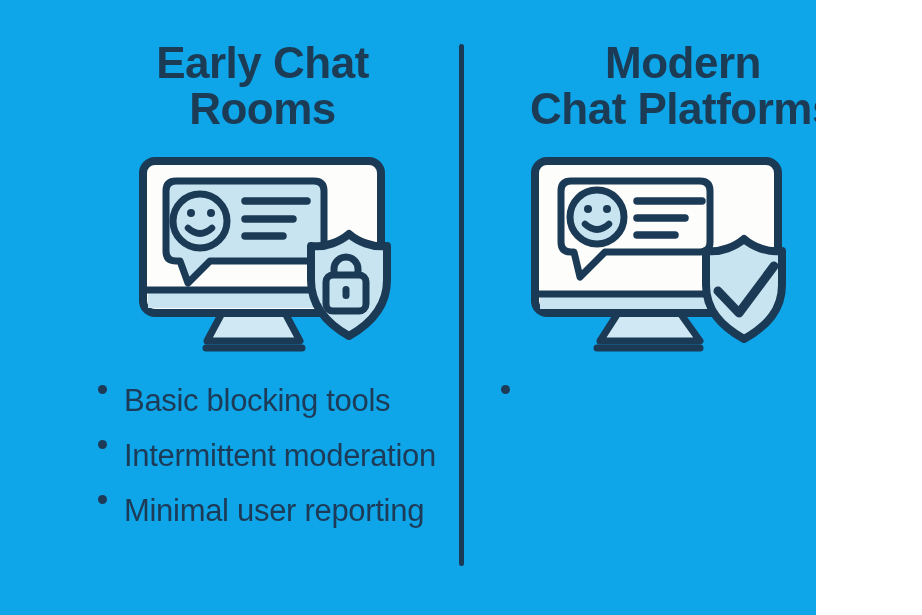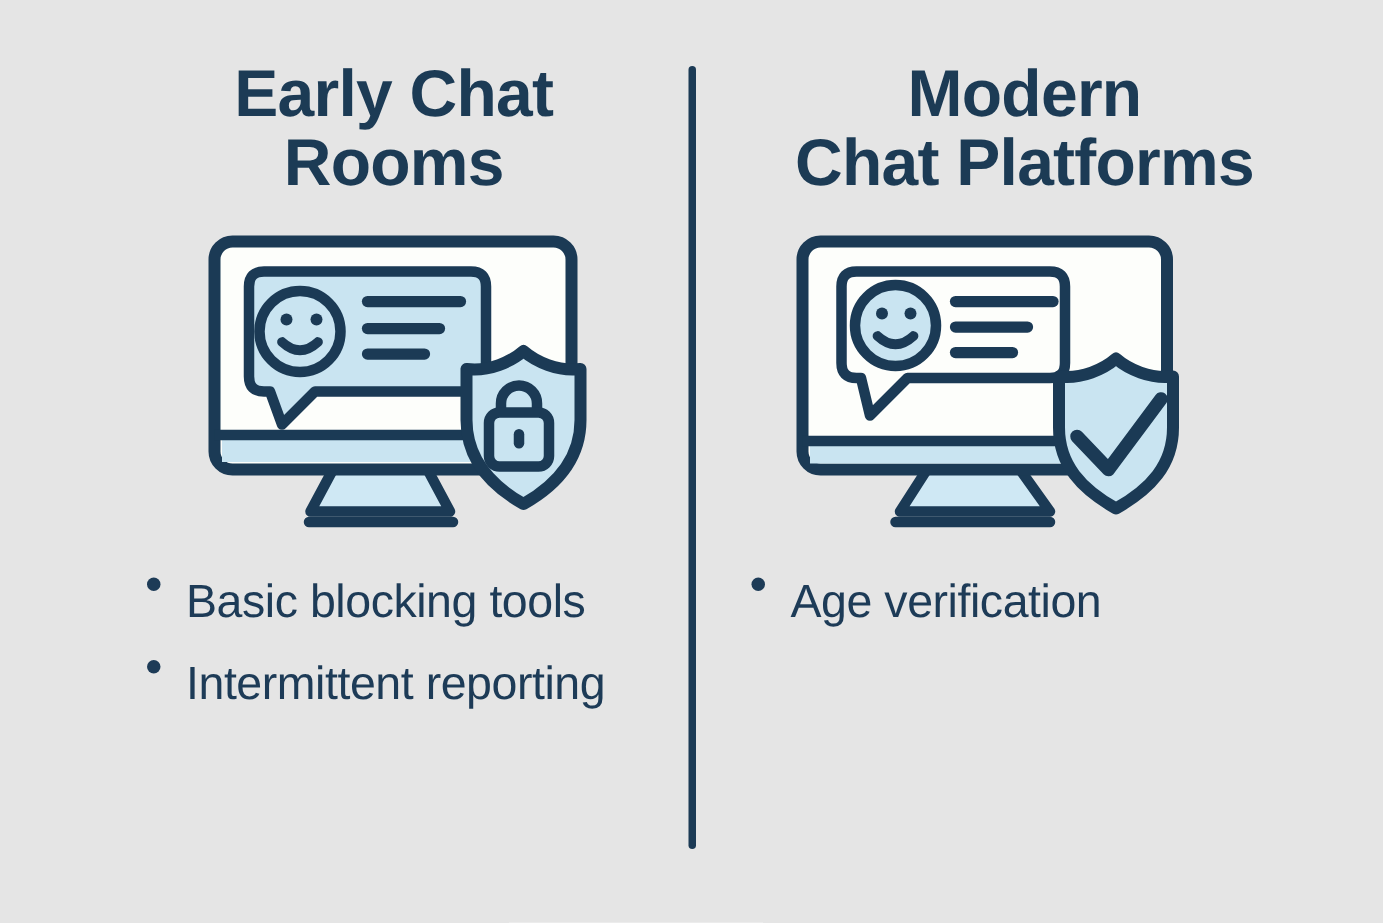--- a/index.html
+++ b/index.html
@@ -1,19 +1,19 @@
 <!DOCTYPE html>
 <html><head>
 <meta charset="utf-8">
 <style>
   html,body{margin:0;padding:0;}
   .canvas{
     position:relative;
-    width:922px;height:615px;
-    background:#e5e5e5;
+    width:816px;height:615px;
+    background:#0ea5e9;
     overflow:hidden;
     font-family:"Liberation Sans", sans-serif;
   }
   .col-title{
     position:absolute;
     margin:0;
     text-align:center;
     font-size:44px;
     font-weight:bold;
     line-height:46px;
@@ -124,24 +124,27 @@
     <path d="M200,141 L221,163 L256,116" fill="none" stroke="#1b3a55" stroke-width="9" stroke-linecap="round" stroke-linejoin="round"></path>
   </svg>
 
   <ul class="bullet-list list-left">
     <li>
       <span class="dot"></span>
       <span>Basic blocking tools</span>
     </li>
     <li>
       <span class="dot"></span>
-      <span>Intermittent reporting</span>
+      <span>Intermittent moderation</span>
+    </li>
+    <li>
+      <span class="dot"></span>
+      <span>Minimal user reporting</span>
     </li>
   </ul>
 
   <ul class="bullet-list list-right">
     <li>
       <span class="dot"></span>
-      <span>Age verification</span>
     </li>
   </ul>
 
 </div>
 
 </body></html>

